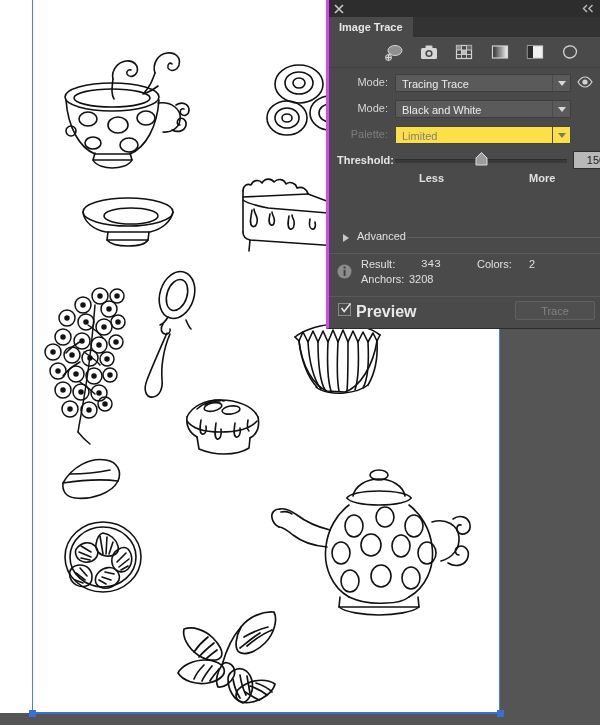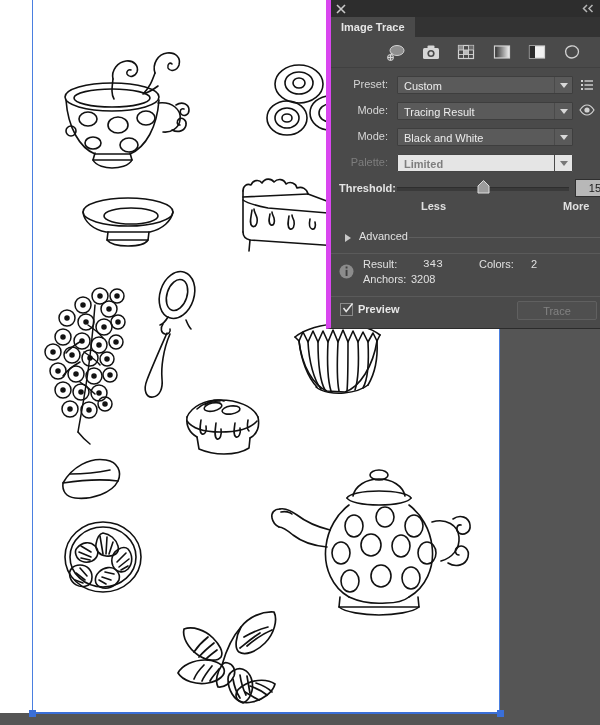--- a/index.html
+++ b/index.html
@@ -56,21 +56,21 @@
   #artwork { position: absolute; left: 0; top: 0; width: 600px; height: 725px; }
   #artwork svg { display: block; }
 
   
   #image-trace-panel {
     position: absolute;
     left: 326px; top: 0;
     width: 274px;
     height: 329px;
     background: #4a4a4a;
-    border-left: 5px solid #d946ef;
+    border-left: 3px solid #d946ef;
     border-bottom: 1px solid #2b2b2b;
     box-sizing: border-box;
     color: #d4d4d4;
     font-size: 11px;
     user-select: none;
   }
   #panel-titlebar {
     position: relative;
     height: 17px;
     background: #2d2d2d;
@@ -137,21 +137,21 @@
     left: 66px;
     top: 2px;
     width: 176px;
     height: 18px;
     background: #5a5a5a;
     border: 1px solid #3e3e3e;
     border-radius: 1px;
     box-sizing: border-box;
     cursor: pointer;
   }
-  .dropdown.disabled { background: #e5e5e5; border-color: #454545; font-weight: bold; }
+  .dropdown.disabled { background: #fde047; border-color: #454545; }
   .dropdown-value {
     position: absolute;
     left: 6px; top: 2px;
     font-size: 11px;
     color: #ececec;
     line-height: 14px;
   }
   .dropdown.disabled .dropdown-value { color: #7e7e7e; }
   .dropdown-arrow {
     position: absolute;
@@ -229,21 +229,20 @@
     font-size: 11px;
     font-weight: bold;
     color: #e0e0e0;
   }
   #threshold-more {
     position: absolute;
     left: 200px; top: 22px;
     font-size: 11px;
     font-weight: bold;
     color: #e0e0e0;
-    margin-left: 32px;
   }
 
   #advanced-row {
     position: absolute;
     left: 0; top: 230px;
     width: 286px; height: 16px;
     cursor: pointer;
     text-align: center;
   }
   #advanced-triangle {
@@ -303,21 +302,21 @@
     cursor: pointer;
   }
   #preview-check-glyph {
     position: absolute;
     left: 1px; top: -2px;
     width: 12px; height: 12px;
   }
   #preview-label {
     position: absolute;
     left: 27px; top: 6px;
-    font-size: 11px;
+    font-size: 16px;
     font-weight: bold;
     color: #e8e8e8;
     cursor: pointer;
   }
   #trace-button {
     position: absolute;
     right: 8px; top: 4px;
     width: 80px; height: 19px;
     background: #4f4f4f;
     border: 1px solid #606060;
@@ -644,42 +643,25 @@
     </svg>
     <svg class="preset-icon" style="left:196px" viewBox="0 0 20 20">
       <rect x="2.5" y="4" width="15" height="12" fill="#f2f2f2" stroke="#d2d2d2" stroke-width="1.2"></rect>
       <rect x="2.5" y="4" width="5.5" height="12" fill="#2b2b2b"></rect>
     </svg>
     <svg class="preset-icon" style="left:231px" viewBox="0 0 20 20">
       <path d="M4 12 C2.5 8 5 4.5 9 4 C13 3.5 16.5 6 16.5 9.5 C16.5 13 13.5 16 10 16 C7 16 5 14.5 4 12 Z" fill="none" stroke="#d2d2d2" stroke-width="1.3"></path>
     </svg>
   </div>
 
-  <div class="field-row" style="margin-top:6px;">
-    <div class="field-label">Preset:</div>
-    <div class="dropdown">
-      <span class="dropdown-value">Custom</span>
-      <span class="dropdown-arrow"></span>
-    </div>
-    <svg id="preset-menu-icon" viewBox="0 0 12 12">
-      <g fill="#d2d2d2">
-        <rect x="0" y="1" width="2" height="2"></rect>
-          <rect x="3.5" y="1.3" width="8.5" height="1.4"></rect>
-        <rect x="0" y="5" width="2" height="2"></rect>
-          <rect x="3.5" y="5.3" width="8.5" height="1.4"></rect>
-        <rect x="0" y="9" width="2" height="2"></rect>
-          <rect x="3.5" y="9.3" width="8.5" height="1.4"></rect>
-      </g>
-    </svg>
-  </div>
 
   <div class="field-row" style="margin-top:4px;">
     <div class="field-label">Mode:</div>
     <div class="dropdown">
-      <span class="dropdown-value">Tracing Result</span>
+      <span class="dropdown-value">Tracing Trace</span>
       <span class="dropdown-arrow"></span>
     </div>
     <svg id="view-eye-icon" viewBox="0 0 16 12">
       <path d="M1 6 C3.5 2 6 1 8 1 C10 1 12.5 2 15 6 C12.5 10 10 11 8 11 C6 11 3.5 10 1 6 Z" fill="none" stroke="#d2d2d2" stroke-width="1.2"></path>
       <circle cx="8" cy="6" r="2.6" fill="#d2d2d2"></circle>
     </svg>
   </div>
 
   <div class="field-row" style="margin-top:4px;">
     <div class="field-label">Mode:</div>

